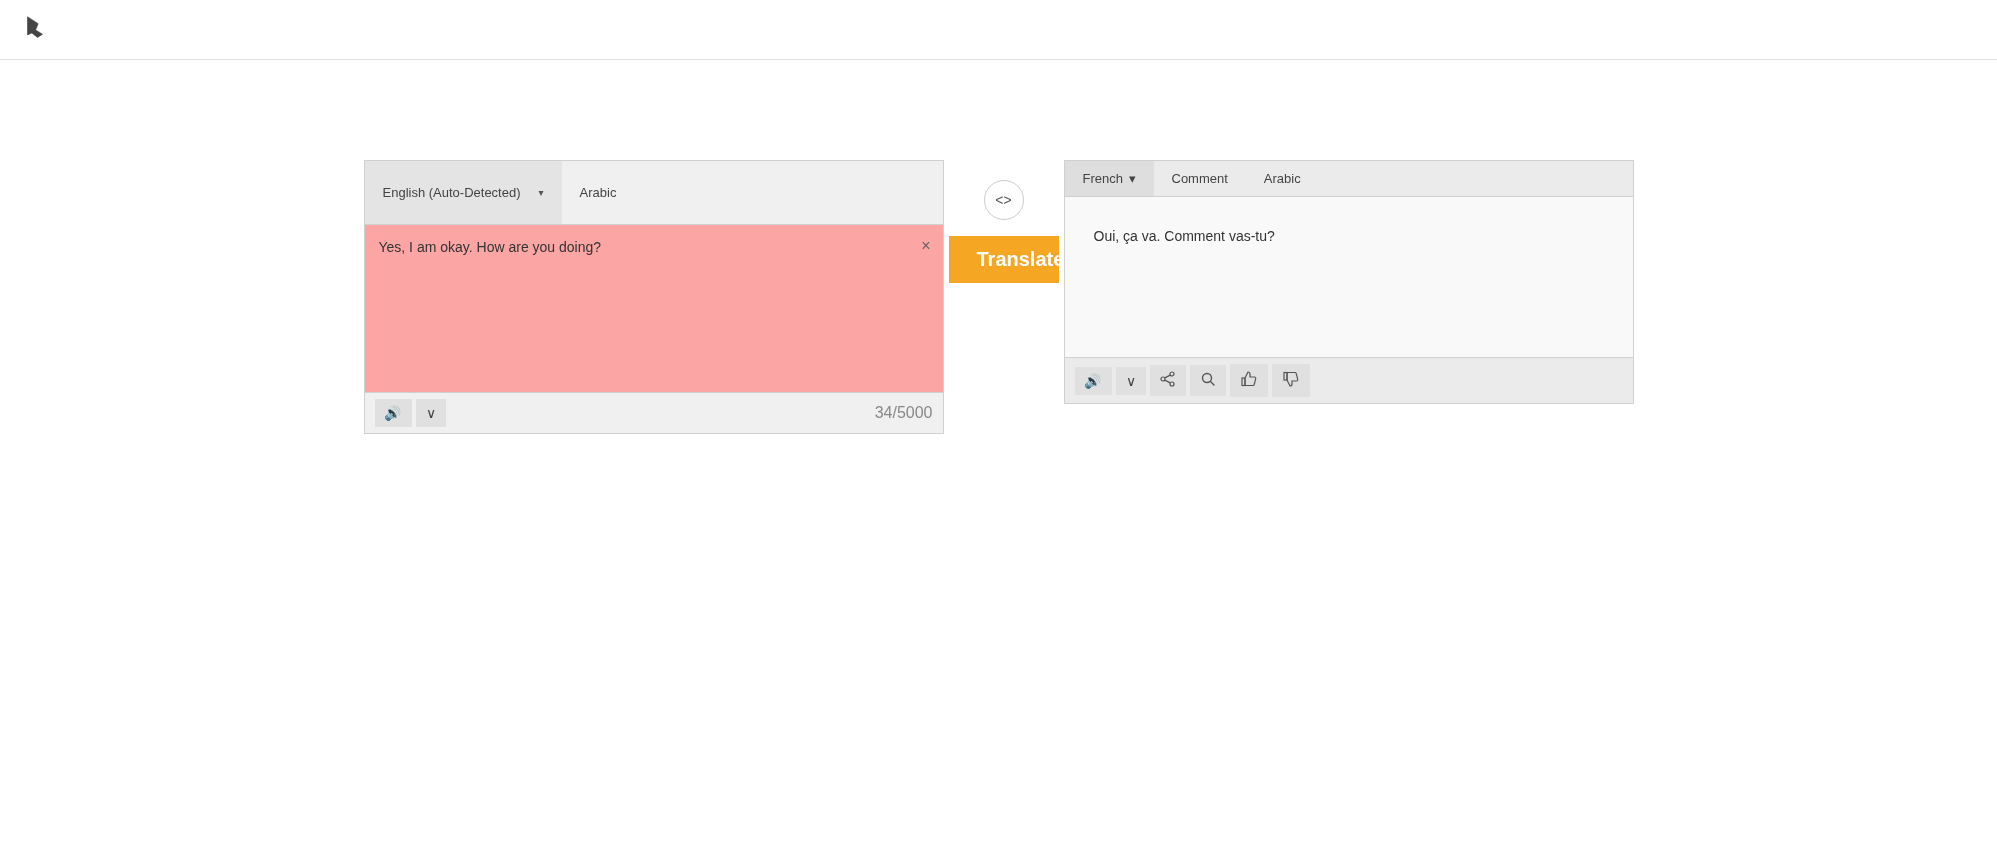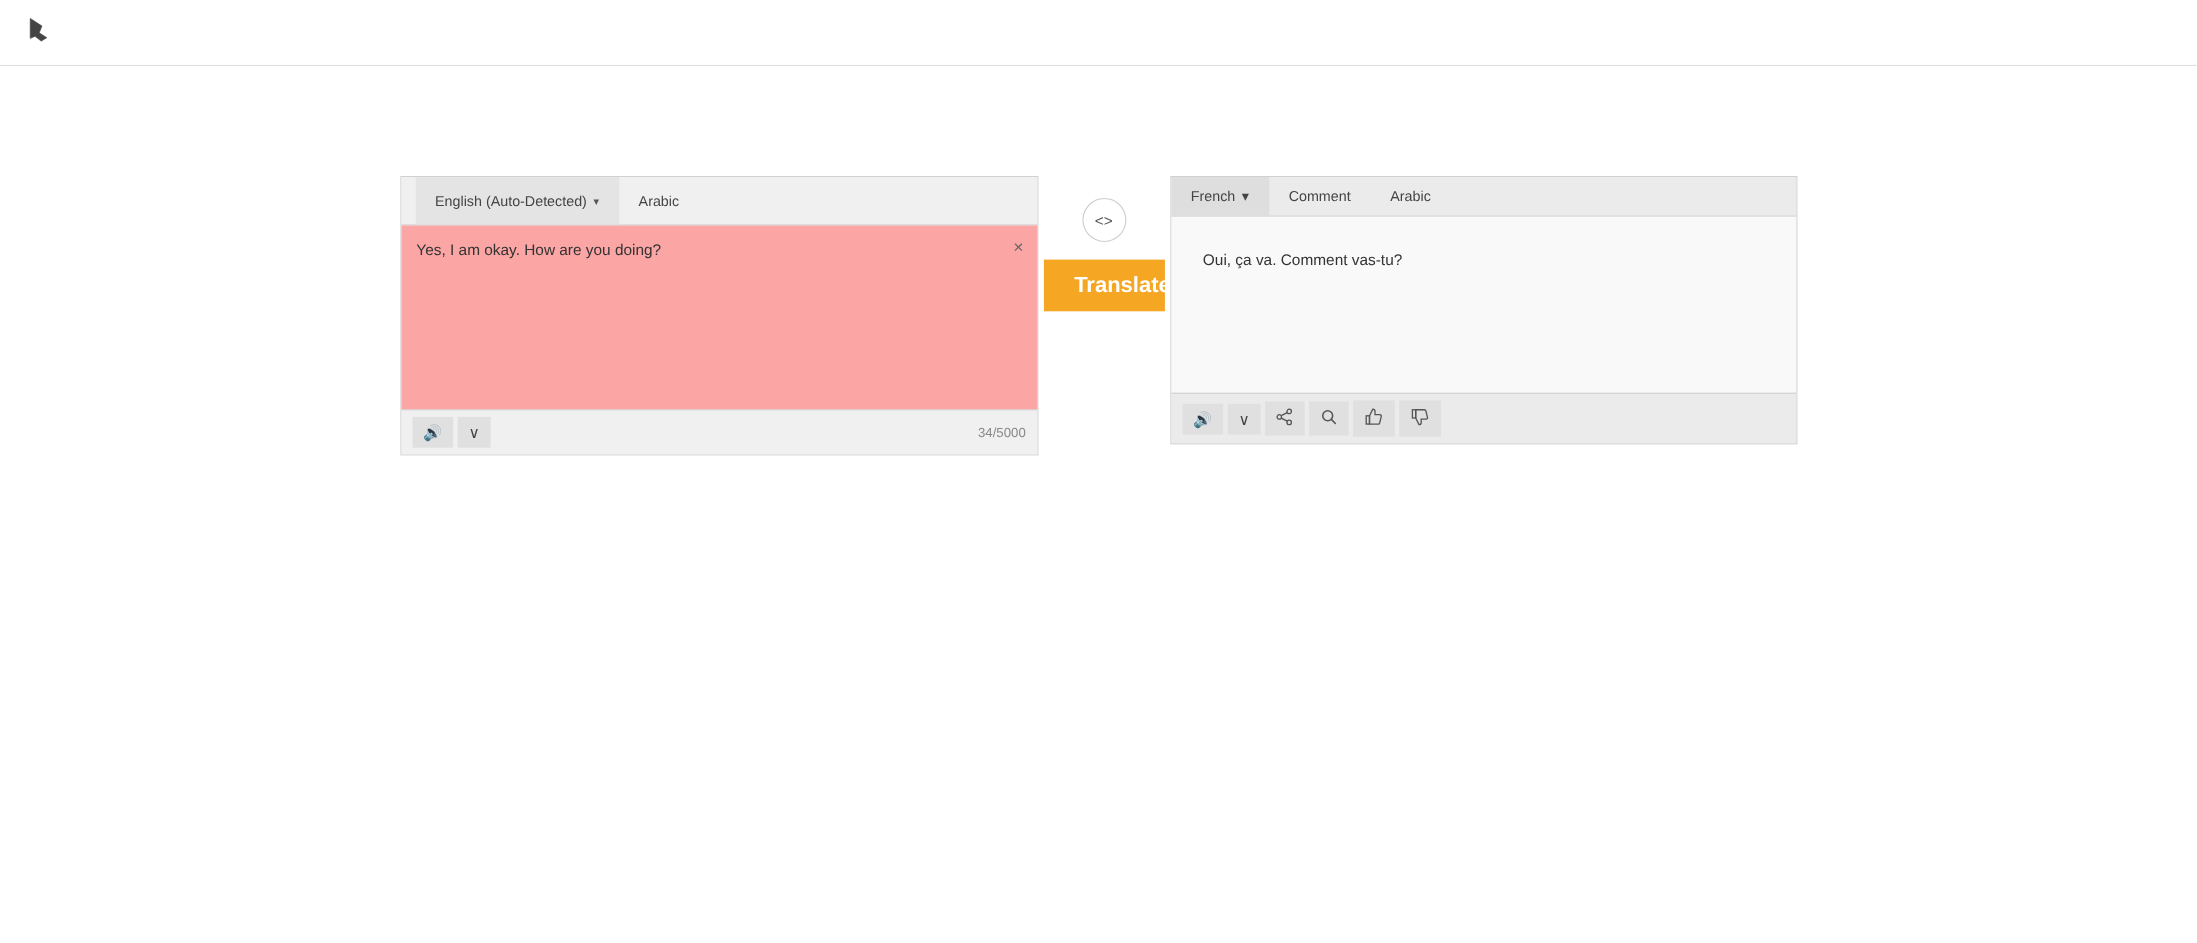--- a/index.html
+++ b/index.html
@@ -47,30 +47,29 @@
       background: #fff;
     }
 
     .lang-tabs {
       display: flex;
       background: #f0f0f0;
       border-bottom: 1px solid #d0d0d0;
     }
 
     .lang-tab {
-      padding: 14px 18px;
+      padding: 24px 18px;
       font-size: 13px;
       color: #444;
       cursor: pointer;
       border: none;
       background: transparent;
       display: flex;
       align-items: center;
-      gap: 6px;
-      margin-left: 13px;
+      gap: 18px;
     }
 
     .lang-tab.active {
       background: #e4e4e4;
       font-weight: 500;
     }
 
     .lang-tab .chevron {
       font-size: 10px;
       color: #555;
@@ -136,21 +135,21 @@
       cursor: pointer;
       padding: 6px 10px;
       font-size: 14px;
       color: #444;
       display: flex;
       align-items: center;
       justify-content: center;
     }
 
     .char-count {
-      font-size: 12px;
+      font-size: 16px;
       color: #888;
     }
 
     
     .middle {
       display: flex;
       flex-direction: column;
       align-items: center;
       justify-content: flex-start;
       padding-top: 20px;

